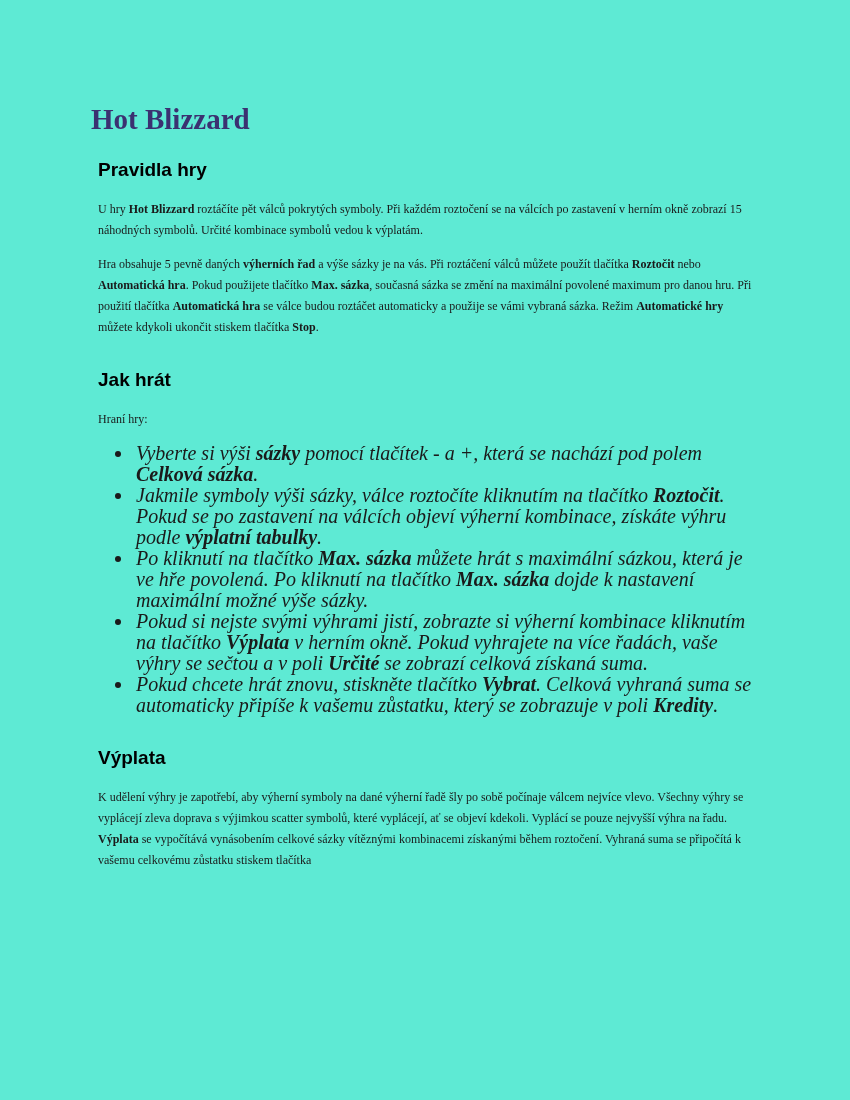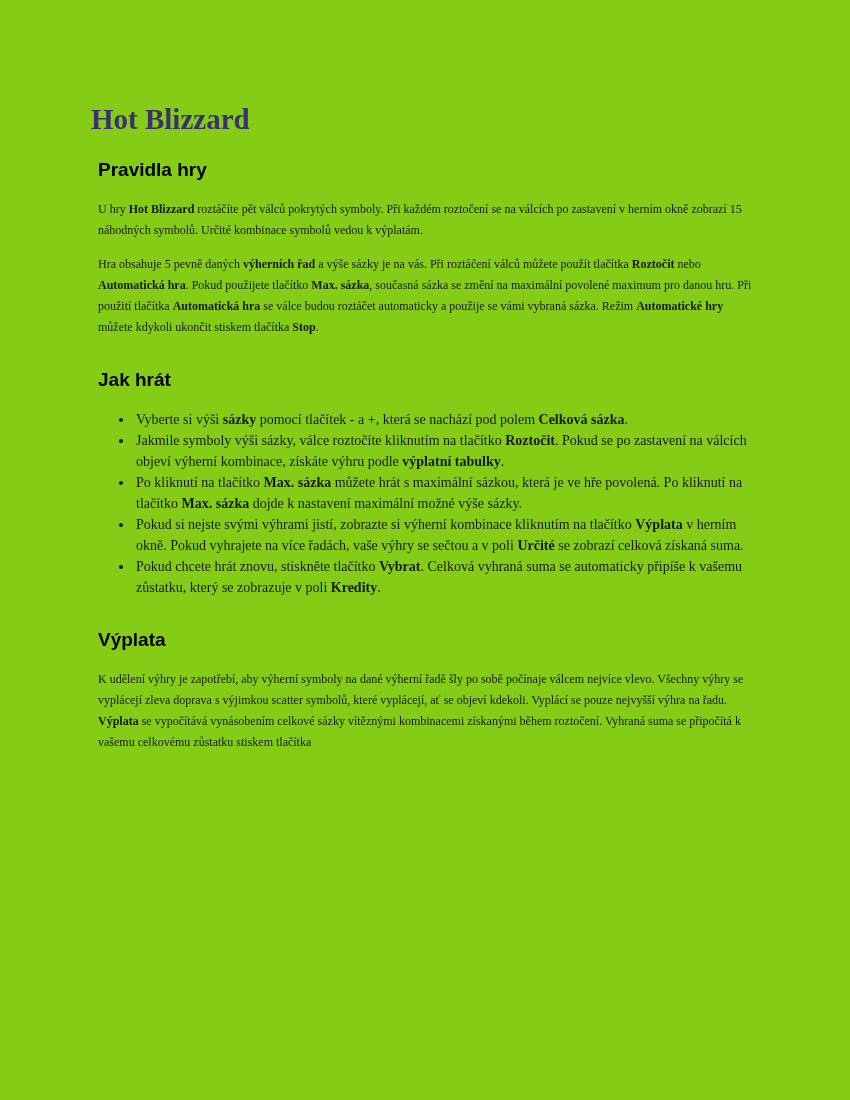--- a/index.html
+++ b/index.html
@@ -10,21 +10,21 @@
   body {
     width: 850px;
     height: 1100px;
     overflow: hidden;
   }
   .page {
     box-sizing: border-box;
     width: 850px;
     height: 1100px;
     padding: 103px 95px 0 98px;
-    background: #84cc16;
+    background: #5eead4;
   }
   .content {
     width: 658px;
   }
   h1.doc-title {
     font-family: "Liberation Serif", "DejaVu Serif", serif;
     font-weight: bold;
     font-size: 29px;
     line-height: 1.15;
     margin: 0 0 23px -7px;
@@ -43,42 +43,44 @@
   }
   p.paragraph {
     font-family: "Liberation Serif", "DejaVu Serif", serif;
     font-size: 12px;
     line-height: 21px;
     color: #1a1a1a;
     margin: 0 0 13px 0;
   }
   ul.bullet-list {
     font-family: "Liberation Serif", "DejaVu Serif", serif;
-    font-size: 14px;
+    font-size: 20px;
     line-height: 21px;
     color: #1a1a1a;
     margin: 11px 0 13px 0;
     padding: 0 0 0 36px;
+    font-style: italic;
   }
   ul.bullet-list li {
     margin: 0;
     padding: 0 0 0 2px;
   }
   strong { font-weight: bold; }
 </style>
 </head>
 <body>
 
 <div class="page">
   <div class="content" id="doc-content">
       <h1 class="doc-title" style="color: rgb(59, 49, 113);">Hot Blizzard</h1>
       <h2 class="section-heading">Pravidla hry</h2>
       <p class="paragraph"><span>U hry </span><strong>Hot Blizzard</strong><span> roztáčíte pět válců pokrytých symboly. Při každém roztočení se na válcích po zastavení v herním okně zobrazí 15 náhodných symbolů. Určité kombinace symbolů vedou k výplatám.</span></p>
       <p class="paragraph"><span>Hra obsahuje 5 pevně daných </span><strong>výherních řad</strong><span> a výše sázky je na vás. Při roztáčení válců můžete použít tlačítka </span><strong>Roztočit</strong><span> nebo </span><strong>Automatická hra</strong><span>. Pokud použijete tlačítko </span><strong>Max. sázka</strong><span>, současná sázka se změní na maximální povolené maximum pro danou hru. Při použití tlačítka </span><strong>Automatická hra</strong><span> se válce budou roztáčet automaticky a použije se vámi vybraná sázka. Režim </span><strong>Automatické hry</strong><span> můžete kdykoli ukončit stiskem tlačítka </span><strong>Stop</strong><span>.</span></p>
       <h2 class="section-heading">Jak hrát</h2>
+      <p class="paragraph"><span>Hraní hry:</span></p>
       <ul class="bullet-list">
         <li><span>Vyberte si výši </span><strong>sázky</strong><span> pomocí tlačítek - a +, která se nachází pod polem </span><strong>Celková sázka</strong><span>.</span></li>
         <li><span>Jakmile symboly výši sázky, válce roztočíte kliknutím na tlačítko </span><strong>Roztočit</strong><span>. Pokud se po zastavení na válcích objeví výherní kombinace, získáte výhru podle </span><strong>výplatní tabulky</strong><span>.</span></li>
         <li><span>Po kliknutí na tlačítko </span><strong>Max. sázka</strong><span> můžete hrát s maximální sázkou, která je ve hře povolená. Po kliknutí na tlačítko </span><strong>Max. sázka</strong><span> dojde k nastavení maximální možné výše sázky.</span></li>
         <li><span>Pokud si nejste svými výhrami jistí, zobrazte si výherní kombinace kliknutím na tlačítko </span><strong>Výplata</strong><span> v herním okně. Pokud vyhrajete na více řadách, vaše výhry se sečtou a v poli </span><strong>Určité</strong><span> se zobrazí celková získaná suma.</span></li>
         <li><span>Pokud chcete hrát znovu, stiskněte tlačítko </span><strong>Vybrat</strong><span>. Celková vyhraná suma se automaticky připíše k vašemu zůstatku, který se zobrazuje v poli </span><strong>Kredity</strong><span>.</span></li>
       </ul>
       <h2 class="section-heading">Výplata</h2>
       <p class="paragraph"><span>K udělení výhry je zapotřebí, aby výherní symboly na dané výherní řadě šly po sobě počínaje válcem nejvíce vlevo. Všechny výhry se vyplácejí zleva doprava s výjimkou scatter symbolů, které vyplácejí, ať se objeví kdekoli. Vyplácí se pouze nejvyšší výhra na řadu. </span><strong>Výplata</strong><span> se vypočítává vynásobením celkové sázky vítěznými kombinacemi získanými během roztočení. Vyhraná suma se připočítá k vašemu celkovému zůstatku stiskem tlačítka</span></p>
     </div>

